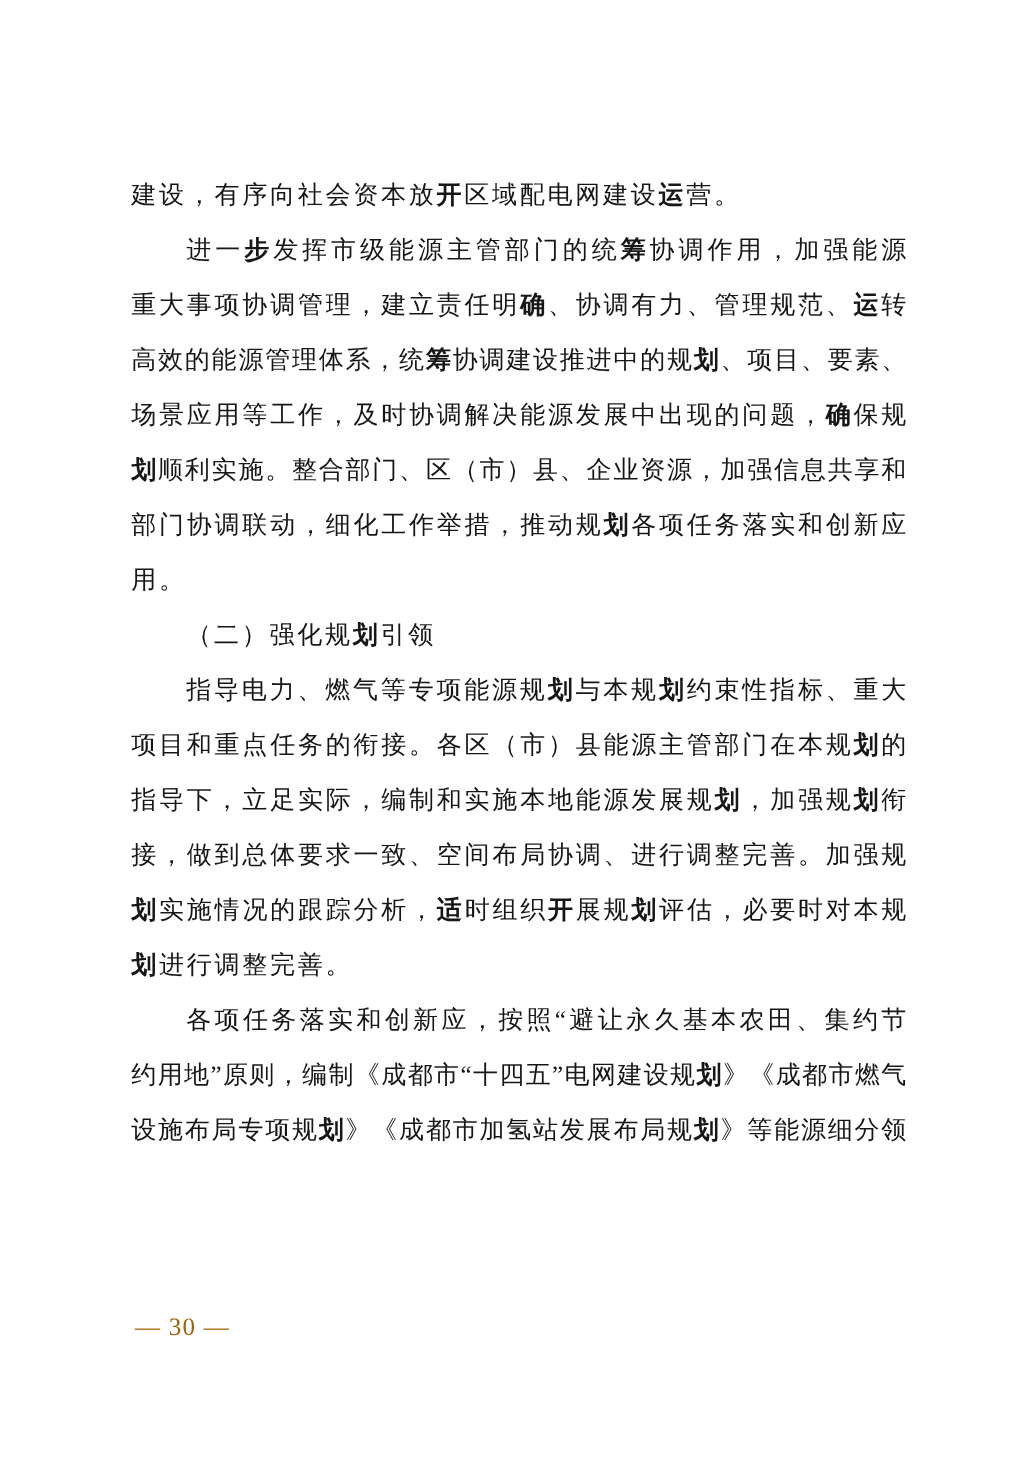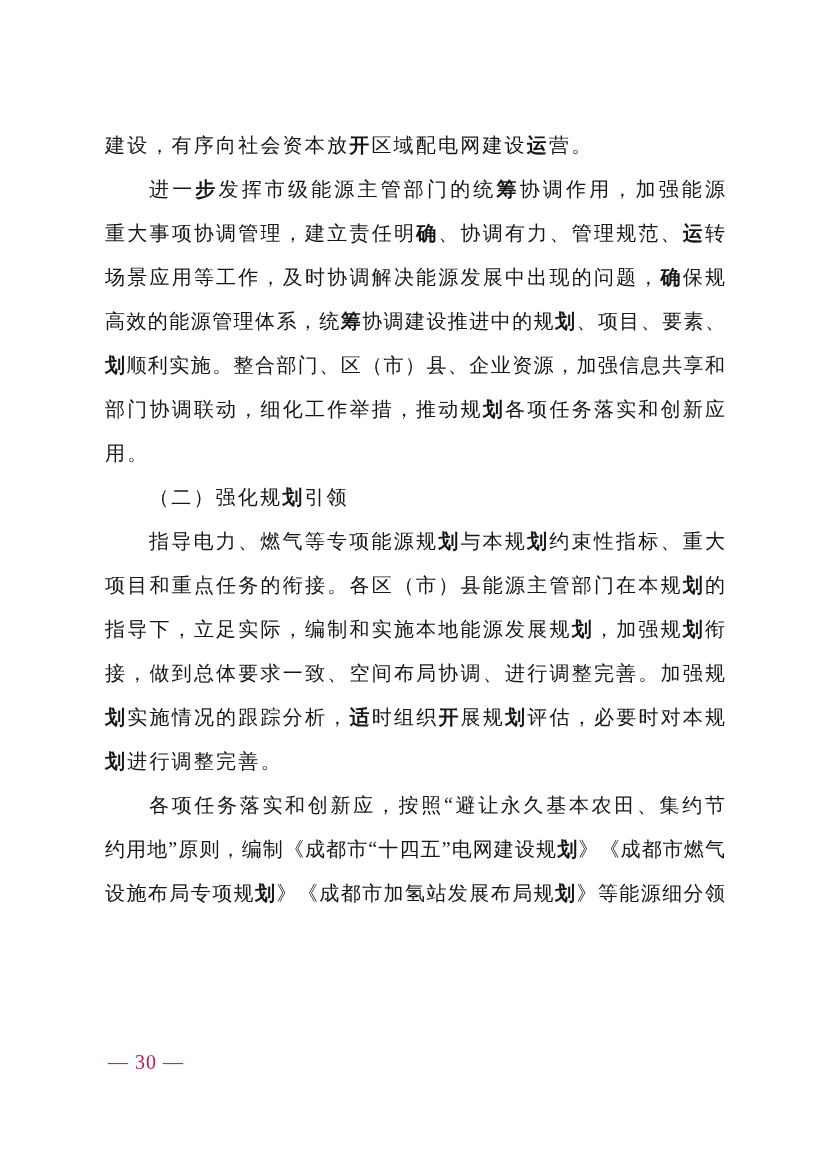--- a/index.html
+++ b/index.html
@@ -18,21 +18,21 @@
   .page {
     position: absolute;
     left: 0; top: 0;
     width: 827px;
     height: 1169px;
     background: #ffffff;
   }
   .doc-body {
     position: absolute;
     left: 105px;
-    top: 123px;
+    top: 134px;
     width: 620px;
   }
   .line {
     height: 44px;
     line-height: 44px;
     font-size: 20px;
     white-space: normal;
     overflow: visible;
   }
   .line.justify {
@@ -50,34 +50,34 @@
     font-weight: 700;
   }
   .page-number {
     position: absolute;
     left: 108px;
     top: 1048px;
     height: 28px;
     line-height: 28px;
     font-size: 20px;
     letter-spacing: 1px;
-    color: #be185d;
+    color: #a16207;
     font-family: "Liberation Serif", "DejaVu Serif", serif;
   }
 </style>
 </head>
 <body>
 
 <div class="page">
   <div class="doc-body">
       <div class="line">建设，有序向社会资本放<b>开</b>区域配电网建设<b>运</b>营。</div>
       <div class="line indent justify">进一<b>步</b>发挥市级能源主管部门的统<b>筹</b>协调作用，加强能源</div>
       <div class="line justify">重大事项协调管理，建立责任明<b>确</b>、协调有力、管理规范、<b>运</b>转</div>
+      <div class="line justify">高效的能源管理体系，统<b>筹</b>协调建设推进中的规<b>划</b>、项目、要素、</div>
       <div class="line justify">场景应用等工作，及时协调解决能源发展中出现的问题，<b>确</b>保规</div>
-      <div class="line justify">高效的能源管理体系，统<b>筹</b>协调建设推进中的规<b>划</b>、项目、要素、</div>
       <div class="line justify"><b>划</b>顺利实施。整合部门、区（市）县、企业资源，加强信息共享和</div>
       <div class="line justify">部门协调联动，细化工作举措，推动规<b>划</b>各项任务落实和创新应</div>
       <div class="line">用。</div>
       <div class="line indent">（二）强化规<b>划</b>引领</div>
       <div class="line indent justify">指导电力、燃气等专项能源规<b>划</b>与本规<b>划</b>约束性指标、重大</div>
       <div class="line justify">项目和重点任务的衔接。各区（市）县能源主管部门在本规<b>划</b>的</div>
       <div class="line justify">指导下，立足实际，编制和实施本地能源发展规<b>划</b>，加强规<b>划</b>衔</div>
       <div class="line justify">接，做到总体要求一致、空间布局协调、进行调整完善。加强规</div>
       <div class="line justify"><b>划</b>实施情况的跟踪分析，<b>适</b>时组织<b>开</b>展规<b>划</b>评估，必要时对本规</div>
       <div class="line"><b>划</b>进行调整完善。</div>

